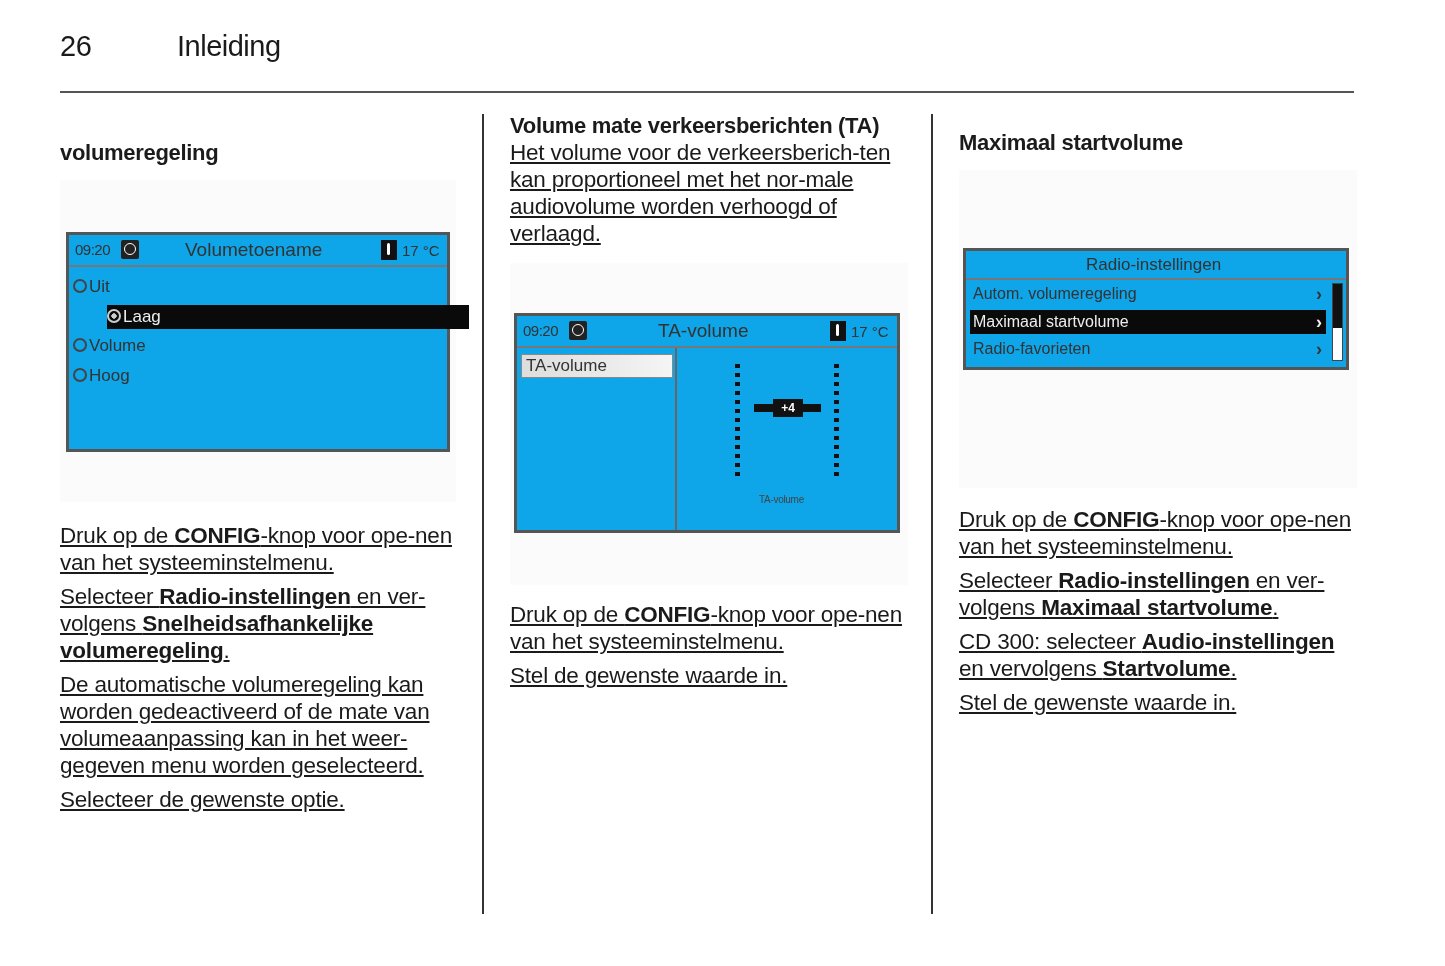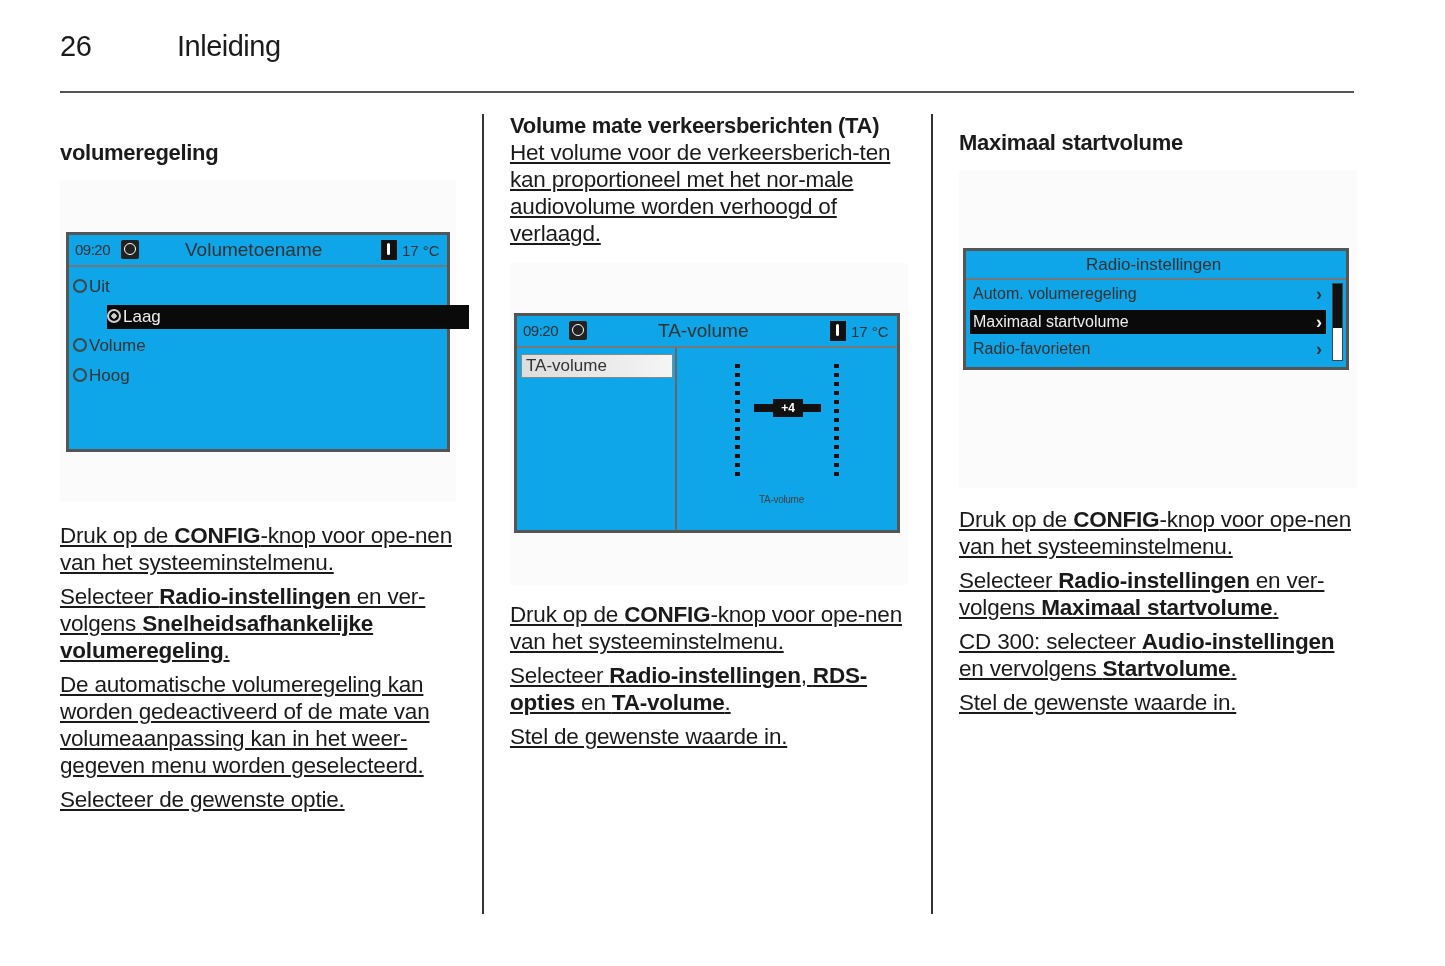--- a/index.html
+++ b/index.html
@@ -141,21 +141,20 @@
             <div class="dot"></div>
         </div>
         <div class="slider-bar" style="left:77px;top:56px;width:67px;"></div>
         <div class="slider-knob" style="left:96px;top:51px;">+4</div>
         <div class="slider-caption" style="left:82px;top:146px;">TA-volume</div>
       </div>
     </div>
   </div>
   <div style="margin-top:16px;">
     <p class="body"><span>Druk op de </span><b>CONFIG</b><span>-knop voor ope-nen van het systeeminstelmenu.</span></p>
-    <p class="body"><span>Selecteer </span><b>Radio-instellingen</b><span>, </span><b>RDS-opties</b><span> en </span><b>TA-volume</b><span>.</span></p>
     <p class="body">Stel de gewenste waarde in.</p>
   </div>
 </div>
 
 <div class="col col3">
   <h2 class="sub" style="margin-top:17px;">Maximaal startvolume</h2>
   <div class="shot" style="width:398px;height:318px;margin-top:14px;">
     <div class="screen" style="left:4px;top:78px;width:386px;height:122px;">
       <div class="scr-head" style="height:27px;">
         <span class="scr-title" style="left:120px;top:4px;font-size:17px;">Radio-instellingen</span>

